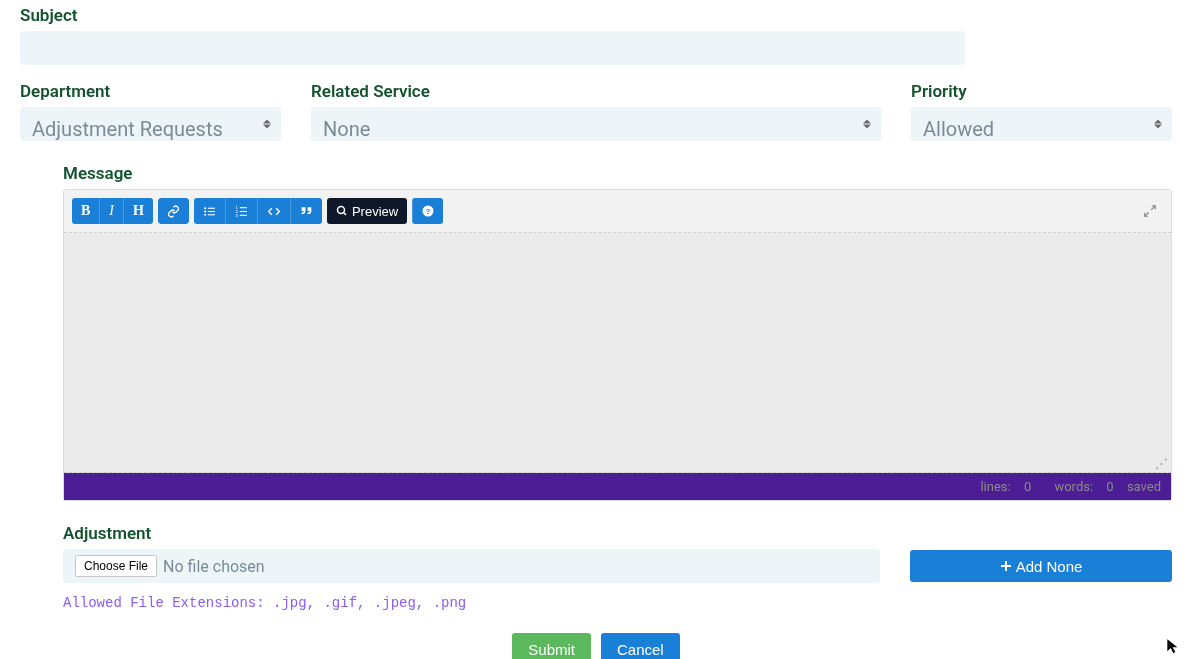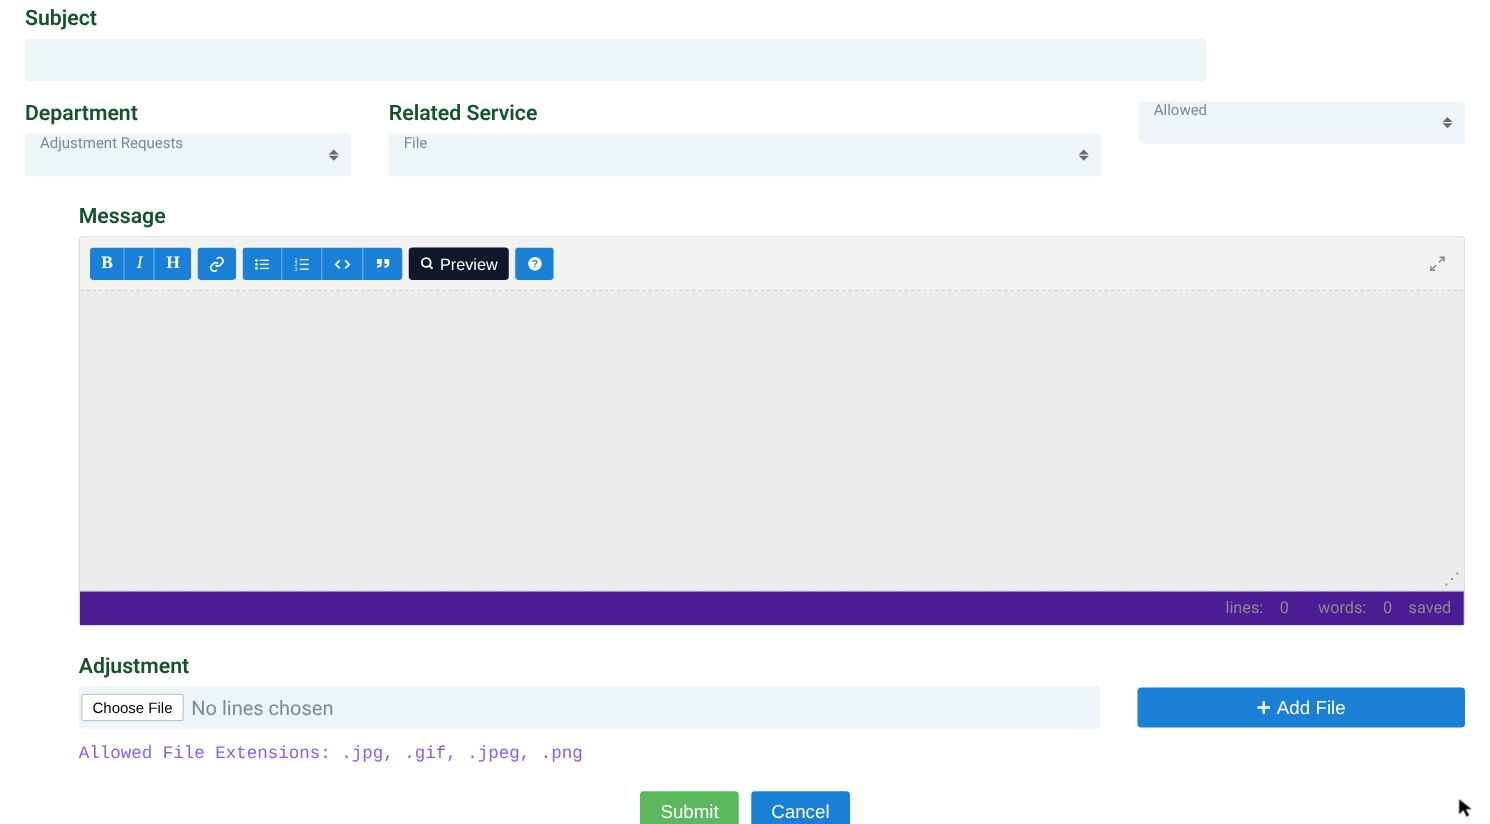--- a/index.html
+++ b/index.html
@@ -42,24 +42,24 @@
     }
     .col-wide {
       flex: 1;
     }
     .select-wrap {
       position: relative;
       background: #eef5f8;
       border-radius: 3px;
       height: 34px;
       display: flex;
-      align-items: flex-start;
+      align-items: flex-end;
       padding: 0 30px 0 12px;
       color: #7b8a97;
-      font-size: 12px;
+      font-size: 20px;
     }
     .select-caret {
       position: absolute;
       right: 10px;
       top: 50%;
       transform: translateY(-50%);
       display: flex;
       flex-direction: column;
       gap: 1px;
     }
@@ -151,21 +151,21 @@
       align-items: center;
       margin-top: 6px;
     }
     .file-input-wrap {
       background: #eef5f8;
       flex: 1;
       border-radius: 3px;
       height: 34px;
       display: flex;
       align-items: center;
-      padding: 0 2px;
+      padding: 0 12px;
     }
     .choose-file-btn {
       background: #fff;
       border: 1px solid #c5c5c5;
       font-size: 12px;
       padding: 3px 8px;
       border-radius: 2px;
       cursor: pointer;
     }
     .file-status {
@@ -247,29 +247,30 @@
         <span class="select-caret">
           <span class="caret-up"></span>
             <span class="caret-down"></span>
         </span>
       </div>
     </div>
 
     <div class="col-wide">
       <label class="form-label">Related Service</label>
       <div class="select-wrap">
-        <span>File</span>
+        <span>None</span>
         <span class="select-caret">
           <span class="caret-up"></span>
             <span class="caret-down"></span>
         </span>
       </div>
     </div>
 
     <div class="col-narrow">
+      <label class="form-label">Priority</label>
       <div class="select-wrap">
         <span>Allowed</span>
         <span class="select-caret">
           <span class="caret-up"></span>
             <span class="caret-down"></span>
         </span>
       </div>
     </div>
   </div>
 
@@ -381,30 +382,30 @@
       </div>
     </div>
   </div>
 
   <div class="section-gap">
     <label class="form-label">Adjustment</label>
 
     <div class="attachments-row">
       <div class="file-input-wrap">
         <button class="choose-file-btn">Choose File</button>
-        <span class="file-status">No lines chosen</span>
+        <span class="file-status">No file chosen</span>
       </div>
       <button class="add-more-btn">
         <span>
           <svg width="12" height="12" viewBox="0 0 24 24" fill="white">
               <rect x="10" y="2" width="4" height="20"></rect>
               <rect x="2" y="10" width="20" height="4"></rect>
             </svg>
         </span>
-        <span>Add File</span>
+        <span>Add None</span>
       </button>
     </div>
 
     <div class="ext-hint">Allowed File Extensions: .jpg, .gif, .jpeg, .png</div>
   </div>
 
   <div class="actions">
     <button class="btn-submit">Submit</button>
     <button class="btn-cancel">Cancel</button>
   </div>

